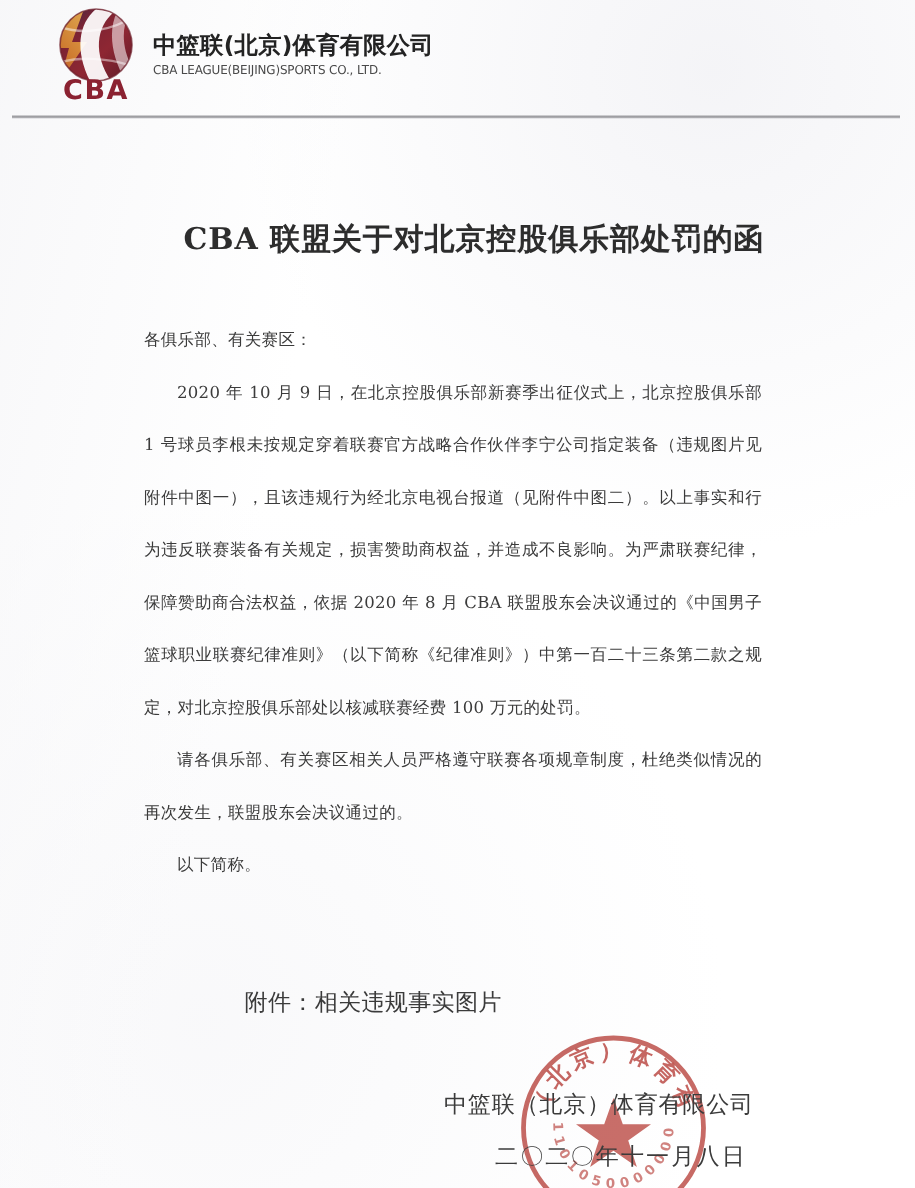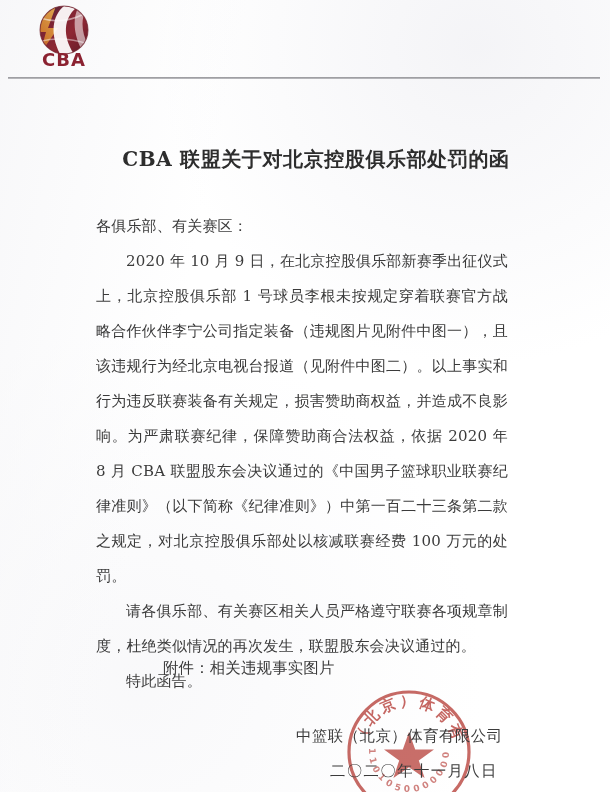--- a/index.html
+++ b/index.html
@@ -105,21 +105,21 @@
   }
 
   
   .body-block {
     position: absolute;
     left: 96px;
     top: 209px;
     width: 412px;
   }
   .para {
-    font-size: 15px;
+    font-size: 11px;
     line-height: 35px;
     color: #3b3b3b;
     text-align: justify;
     text-justify: inter-character;
     letter-spacing: 0.2px;
     margin: 0;
   }
   .para.indent { text-indent: 2em; }
   .para.salutation { text-indent: 0; }
 
@@ -210,32 +210,36 @@
           <path d="M56 4 C50 16 52 34 62 50 L68 44 C60 32 58 16 64 6 Z" fill="#ffffff" opacity="0.55"></path>
           <path d="M18 14 C30 18 46 18 62 10" stroke="#ffffff" stroke-width="1.6" fill="none" opacity="0.5"></path>
           <path d="M16 38 C30 34 48 34 66 40" stroke="#ffffff" stroke-width="1.6" fill="none" opacity="0.45"></path>
         </g>
         <circle cx="42" cy="26" r="24" fill="none" stroke="#6d1f2b" stroke-width="1.1" opacity="0.7"></circle>
         <text x="42" y="62" text-anchor="middle" font-family="DejaVu Sans, Liberation Sans, sans-serif" font-size="18" font-weight="bold" fill="#8b2231" letter-spacing="1">CBA</text>
       </svg>
       <span class="sr-only">CBA</span>
     </div>
 
+    <div class="org-names">
+      <div class="org-cn">中篮联(北京)体育有限公司</div>
+      <div class="org-en">CBA LEAGUE(BEIJING)SPORTS CO., LTD.</div>
+    </div>
 
     <div class="rule"></div>
   </div>
 
 
   <div class="doc-title">CBA 联盟关于对北京控股俱乐部处罚的函</div>
 
   <div class="body-block">
     <p class="para salutation">各俱乐部、有关赛区：</p>
     <p class="para indent">2020 年 10 月 9 日，在北京控股俱乐部新赛季出征仪式上，北京控股俱乐部 1 号球员李根未按规定穿着联赛官方战略合作伙伴李宁公司指定装备（违规图片见附件中图一），且该违规行为经北京电视台报道（见附件中图二）。以上事实和行为违反联赛装备有关规定，损害赞助商权益，并造成不良影响。为严肃联赛纪律，保障赞助商合法权益，依据 2020 年 8 月 CBA 联盟股东会决议通过的《中国男子篮球职业联赛纪律准则》（以下简称《纪律准则》）中第一百二十三条第二款之规定，对北京控股俱乐部处以核减联赛经费 100 万元的处罚。</p>
     <p class="para indent">请各俱乐部、有关赛区相关人员严格遵守联赛各项规章制度，杜绝类似情况的再次发生，联盟股东会决议通过的。</p>
-    <p class="para indent">特此函告。</p>
+    <p class="para indent">以下简称。</p>
   </div>
 
   <div class="attachment">附件：相关违规事实图片</div>
 
   <div class="seal">
     <svg width="128" height="128" viewBox="0 0 128 128" xmlns="http://www.w3.org/2000/svg">
       <defs>
         <path id="sealArcTop" d="M 18,64 A 46,46 0 0 1 110,64"></path>
         <path id="sealArcBottom" d="M 24,64 A 40,40 0 0 0 104,64"></path>
       </defs>

